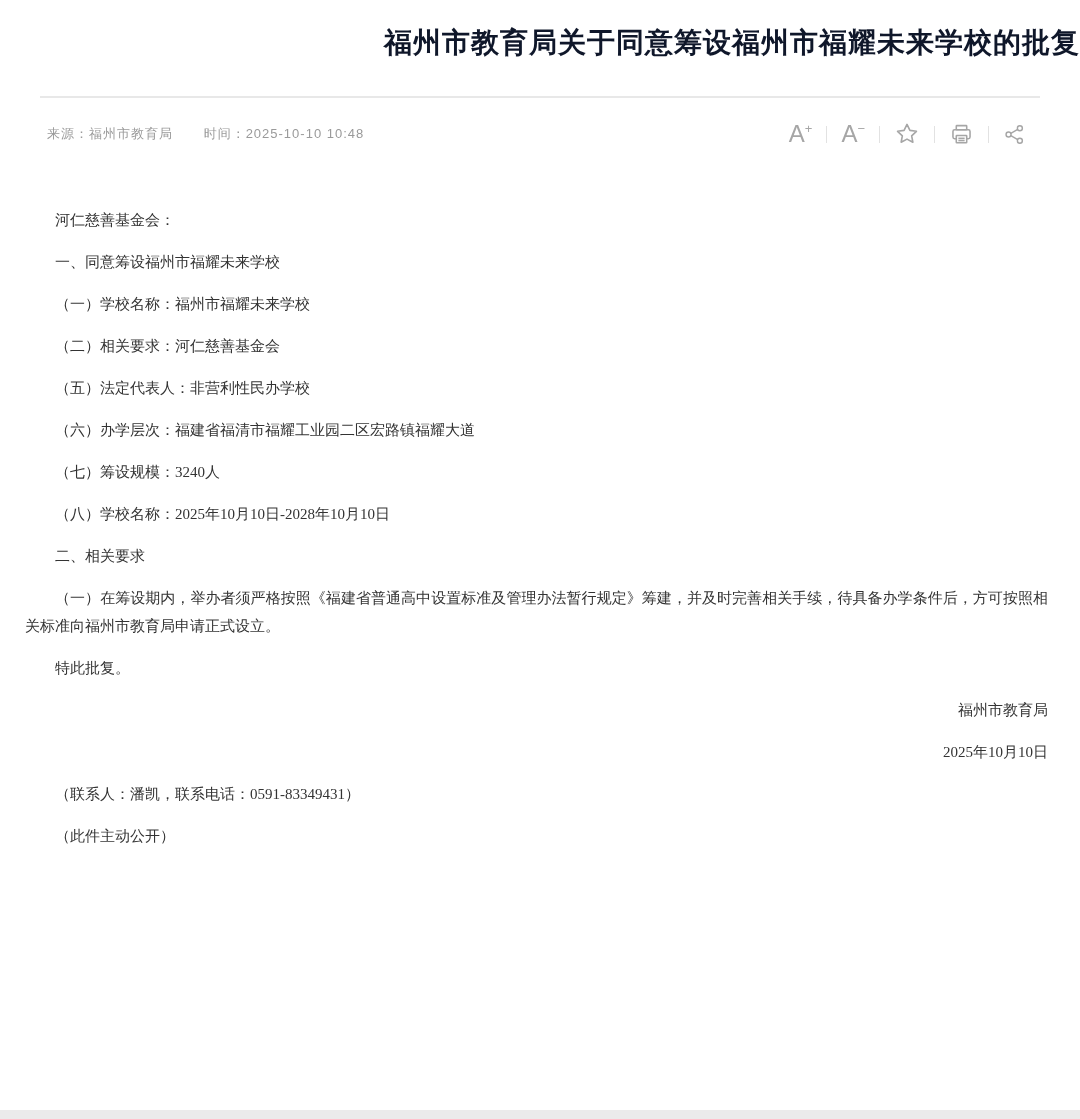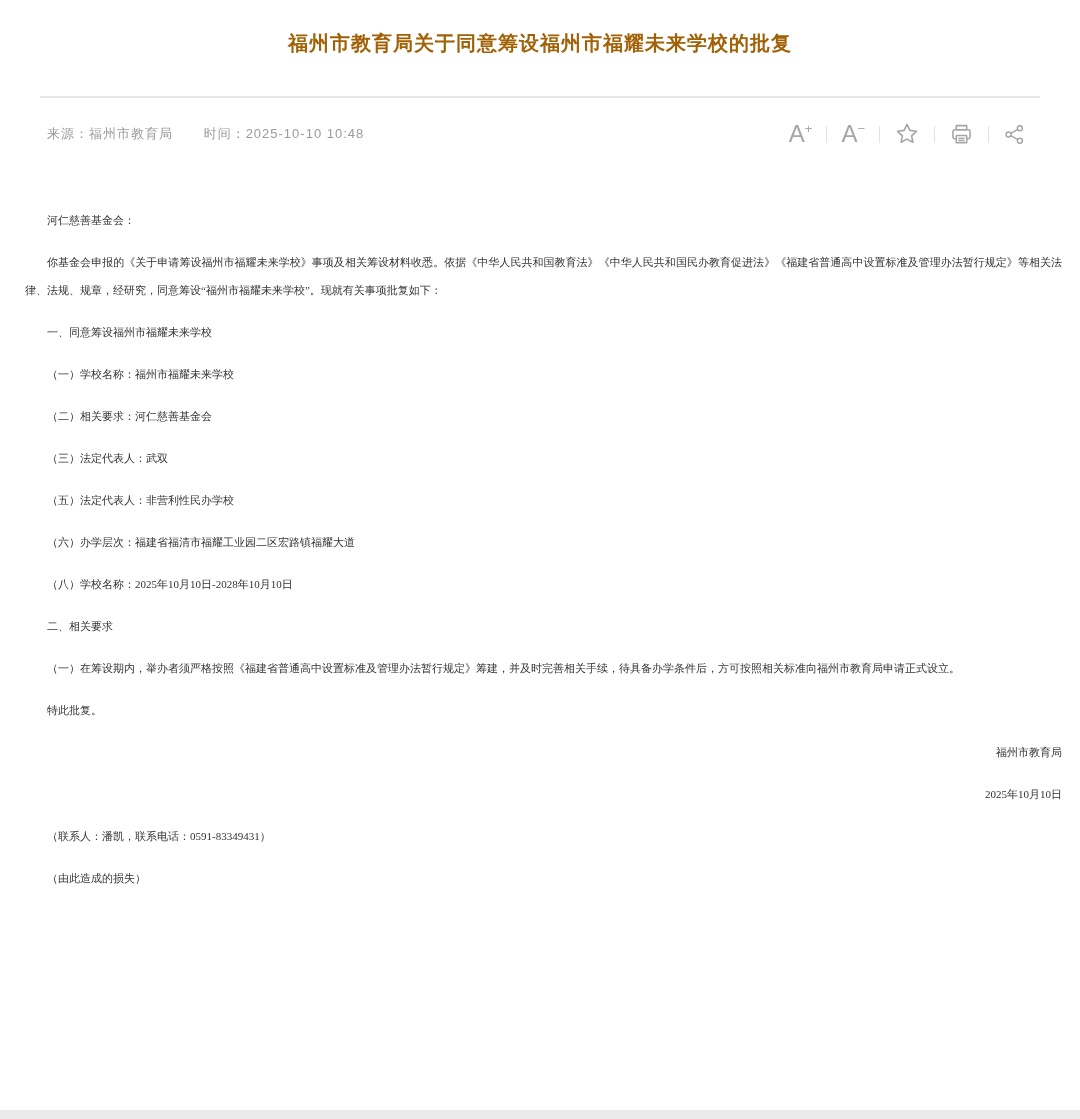--- a/index.html
+++ b/index.html
@@ -10,25 +10,26 @@
     height: 1119px;
     margin: 0 auto;
     background: #ffffff;
     overflow: hidden;
     font-family: "Liberation Serif", "DejaVu Serif", serif;
     color: #333333;
   }
   
   .doc-header { padding-top: 26px; text-align: center; }
   .doc-title {
-    font-size: 20px;
+    font-size: 28px;
     font-weight: bold;
-    color: #a16207;
+    color: #0f172a;
     letter-spacing: 1px;
     line-height: 34px;
+    text-align: right;
   }
   .doc-number {
     margin-top: 16px;
     font-size: 15px;
     color: #3d3d3d;
     line-height: 20px;
   }
   .divider {
     margin: 36px 40px 0 40px;
     border-top: 2px solid #e8e8e8;
@@ -59,22 +60,22 @@
     align-items: flex-start;
     color: #a6a6a6;
     font-family: "Liberation Sans", "DejaVu Sans", sans-serif;
   }
   .tool-btn .a-base { font-size: 24px; line-height: 26px; }
   .tool-btn .a-sign { font-size: 13px; line-height: 13px; margin-top: 1px; }
   .sep { width: 1px; height: 17px; background: #e2e2e2; }
   .tool-btn svg { display: block; }
   
   .doc-body {
-    padding: 40px 18px 0 25px;
-    font-size: 11px;
+    padding: 40px 32px 0 25px;
+    font-size: 15px;
     line-height: 28px;
     color: #333333;
   }
   .doc-body p {
     margin: 14px 0;
     text-indent: 2em;
     text-align: justify;
   }
   .doc-body p.align-right {
     text-align: right;
@@ -144,31 +145,30 @@
             <line x1="8.2" y1="10.7" x2="15.3" y2="6.7"></line>
             <line x1="8.2" y1="13.3" x2="15.3" y2="17.3"></line>
           </svg>
         </span>
       </button>
     </div>
   </div>
 
   <main class="doc-body">
     <p>河仁慈善基金会：</p>
-    <p>你基金会申报的《关于申请筹设福州市福耀未来学校》事项及相关筹设材料收悉。依据《中华人民共和国教育法》《中华人民共和国民办教育促进法》《福建省普通高中设置标准及管理办法暂行规定》等相关法律、法规、规章，经研究，同意筹设“福州市福耀未来学校”。现就有关事项批复如下：</p>
     <p>一、同意筹设福州市福耀未来学校</p>
     <p>（一）学校名称：福州市福耀未来学校</p>
     <p>（二）相关要求：河仁慈善基金会</p>
-    <p>（三）法定代表人：武双</p>
     <p>（五）法定代表人：非营利性民办学校</p>
     <p>（六）办学层次：福建省福清市福耀工业园二区宏路镇福耀大道</p>
+    <p>（七）筹设规模：3240人</p>
     <p>（八）学校名称：2025年10月10日-2028年10月10日</p>
     <p>二、相关要求</p>
     <p>（一）在筹设期内，举办者须严格按照《福建省普通高中设置标准及管理办法暂行规定》筹建，并及时完善相关手续，待具备办学条件后，方可按照相关标准向福州市教育局申请正式设立。</p>
     <p>特此批复。</p>
     <p class="align-right">福州市教育局</p>
     <p class="align-right">2025年10月10日</p>
     <p>（联系人：潘凯，联系电话：0591-83349431）</p>
-    <p>（由此造成的损失）</p>
+    <p>（此件主动公开）</p>
   </main>
 
   <div class="bottom-edge"></div>
 </div>
 
 </body></html>

